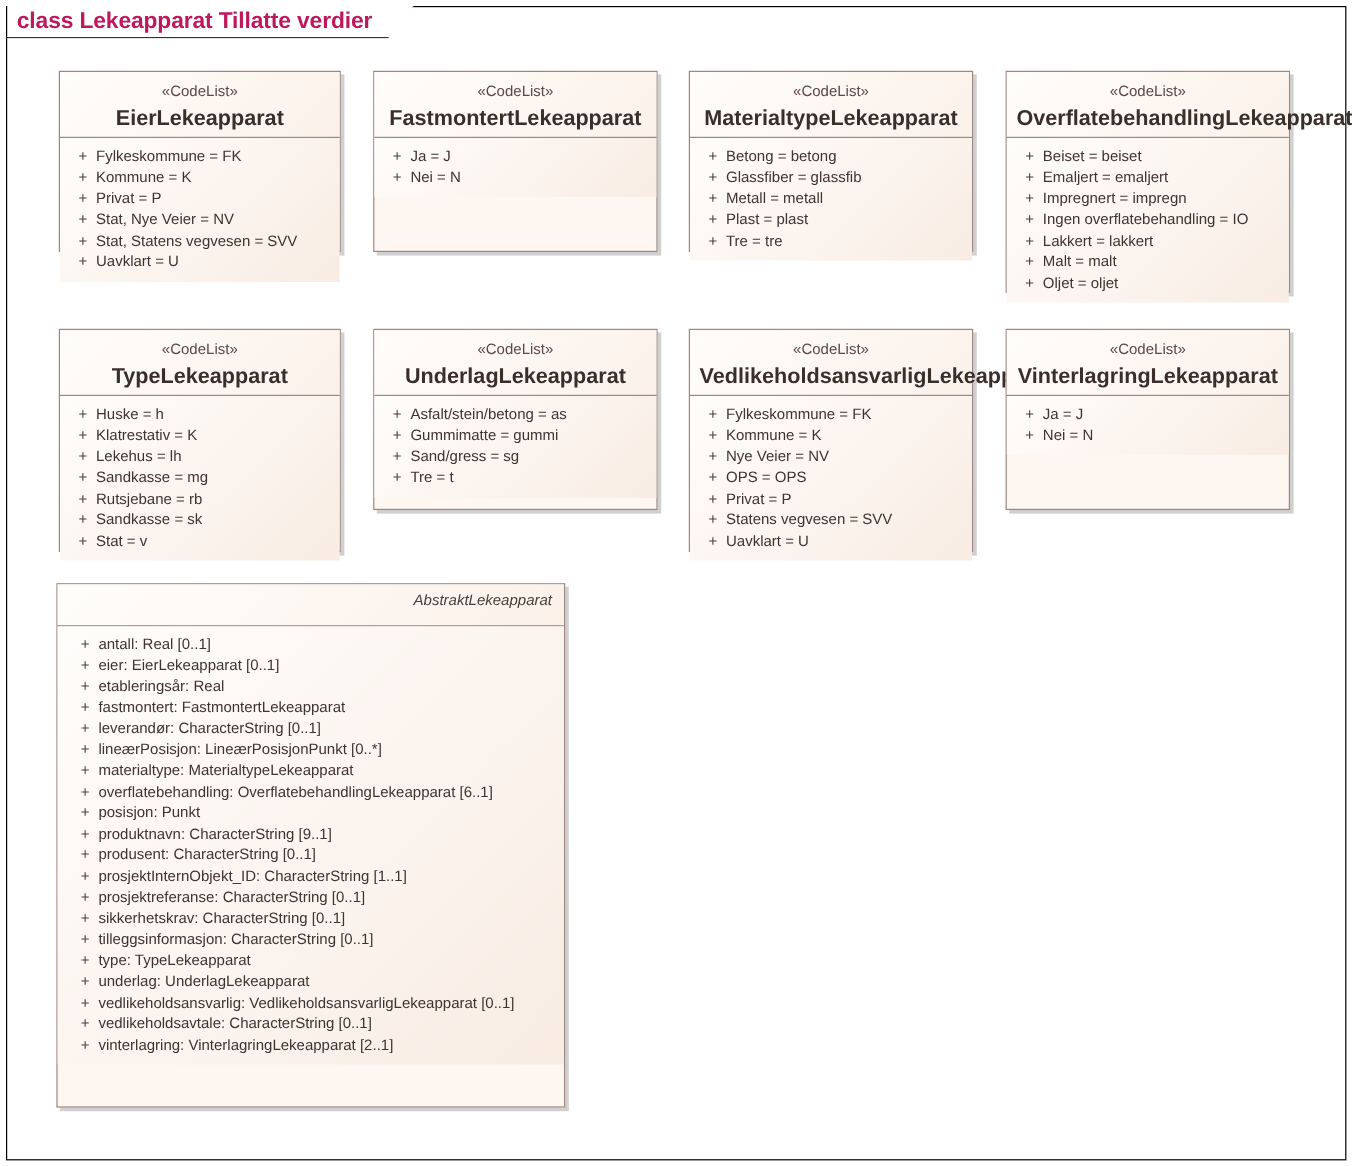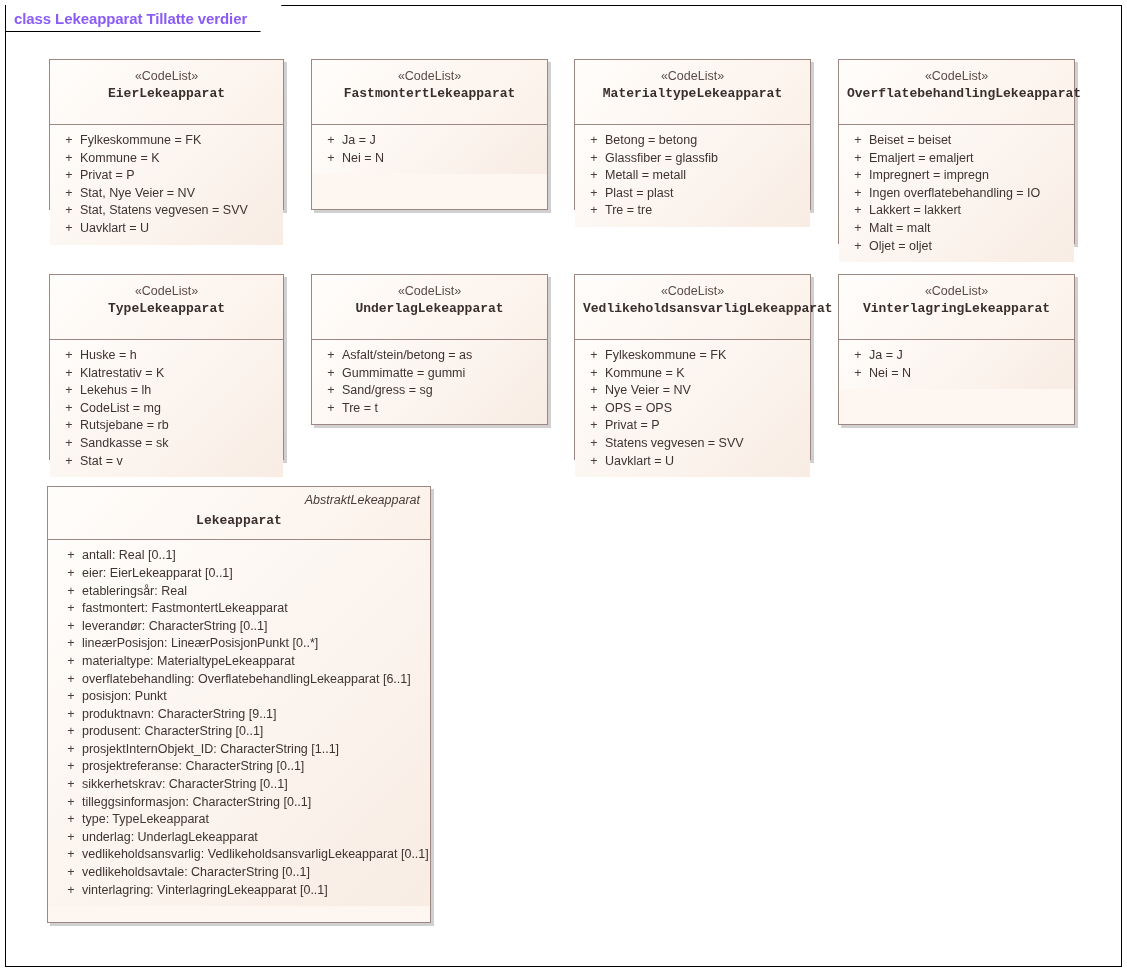--- a/index.html
+++ b/index.html
@@ -38,23 +38,23 @@
     height:26px;
     padding:0 0 0 9px;
     display:flex;align-items:center;
     background:#ffffff;
     border:1px solid #000000;
     border-top:none;border-left:none;
     
     clip-path:polygon(0 0,100% 0,100% 0,calc(100% - 22px) 100%,0 100%);
   }
   .title-tab .tab-text{
-    font-size:15px;
+    font-size:19px;
     font-weight:bold;
-    color:#8b5cf6;
+    color:#be185d;
     white-space:nowrap;
     padding-right:34px;
     letter-spacing:-0.1px;
   }
   
   .title-tab:after{
     content:"";
     position:absolute;
     left:0;top:0;width:1px;height:26px;
     background:#000000;
@@ -64,43 +64,42 @@
   .uml{
     position:absolute;
     box-sizing:border-box;
     border:1px solid #9d8782;
     background:#fdf6f1;
     box-shadow:3px 3px 0 0 rgba(170,170,170,0.55);
   }
   .uml .head{
     box-sizing:border-box;
     border-bottom:1px solid #9d8782;
-    padding:7px 8px 20px 8px;
+    padding:7px 8px 3px 8px;
     background:linear-gradient(135deg,#fffdfb 0%,#fbf1e9 100%);
     text-align:center;
   }
   .uml.feature .head{
     text-align:center;
     padding:5px 10px 9px 10px;
   }
   .stereotype{
     display:block;
     font-size:12.5px;
     color:#5b4a46;
     line-height:1.45;
     white-space:nowrap;
   }
   .cname{
     display:block;
-    font-size:13px;
+    font-size:18px;
     font-weight:bold;
     color:#3a2e2b;
     line-height:1.45;
     white-space:nowrap;
-    font-family:Liberation Mono, monospace;
   }
   .abstract-tag{
     display:block;
     text-align:right;
     font-size:12.5px;
     font-style:italic;
     color:#4a3c38;
     line-height:1.4;
     margin-bottom:2px;
   }
@@ -127,21 +126,21 @@
 
   
   .col1{left:49px;width:235px;}
   .col2{left:311px;width:237px;}
   .col3{left:574px;width:237px;}
   .col4{left:838px;width:237px;}
   .row1{top:59px;}
   .row2{top:274px;}
 
   .h2{height:49px;}   
-  .feature{left:47px;top:486px;width:384px;}
+  .feature{left:47px;top:486px;width:424px;}
 </style>
 </head>
 <body>
 
 <div class="page">
 
   <div class="frame"></div>
 
   <div class="title-tab">
     <div class="tab-shape">
@@ -278,21 +277,21 @@
         <div class="attr" style="padding-left: 8px;">
           <span class="vis">+</span>
           <span class="txt">Klatrestativ = K</span>
         </div>
         <div class="attr" style="padding-left: 8px;">
           <span class="vis">+</span>
           <span class="txt">Lekehus = lh</span>
         </div>
         <div class="attr" style="padding-left: 8px;">
           <span class="vis">+</span>
-          <span class="txt">CodeList = mg</span>
+          <span class="txt">Sandkasse = mg</span>
         </div>
         <div class="attr" style="padding-left: 8px;">
           <span class="vis">+</span>
           <span class="txt">Rutsjebane = rb</span>
         </div>
         <div class="attr" style="padding-left: 8px;">
           <span class="vis">+</span>
           <span class="txt">Sandkasse = sk</span>
         </div>
         <div class="attr" style="padding-left: 8px;">
@@ -377,21 +376,20 @@
         <div class="attr" style="padding-left: 8px;">
           <span class="vis">+</span>
           <span class="txt">Nei = N</span>
         </div>
       </div>
   </div>
 
   <div class="uml feature" style="height:437px;">
     <div class="head">
       <span class="abstract-tag">AbstraktLekeapparat</span>
-      <span class="cname">Lekeapparat</span>
     </div>
     <div class="body">
         <div class="attr" style="padding-left: 12px;">
           <span class="vis">+</span>
           <span class="txt">antall: Real [0..1]</span>
         </div>
         <div class="attr" style="padding-left: 12px;">
           <span class="vis">+</span>
           <span class="txt">eier: EierLekeapparat [0..1]</span>
         </div>
@@ -458,18 +456,18 @@
         <div class="attr" style="padding-left: 12px;">
           <span class="vis">+</span>
           <span class="txt">vedlikeholdsansvarlig: VedlikeholdsansvarligLekeapparat [0..1]</span>
         </div>
         <div class="attr" style="padding-left: 12px;">
           <span class="vis">+</span>
           <span class="txt">vedlikeholdsavtale: CharacterString [0..1]</span>
         </div>
         <div class="attr" style="padding-left: 12px;">
           <span class="vis">+</span>
-          <span class="txt">vinterlagring: VinterlagringLekeapparat [0..1]</span>
+          <span class="txt">vinterlagring: VinterlagringLekeapparat [2..1]</span>
         </div>
       </div>
   </div>
 
 </div>
 
 </body></html>

